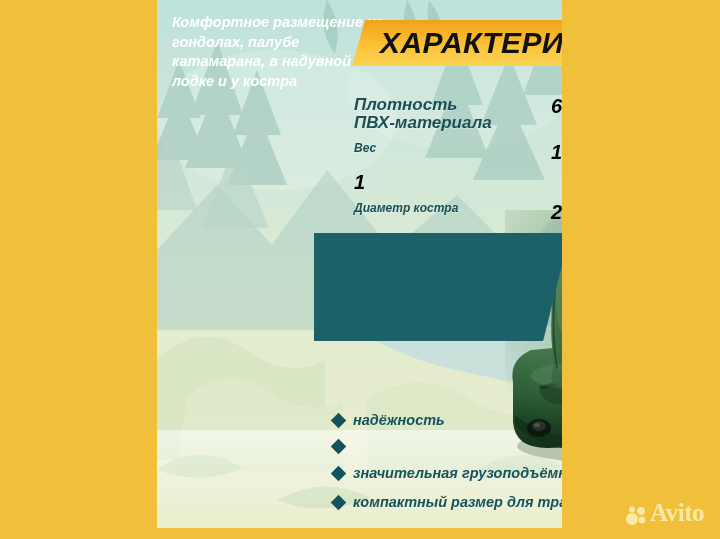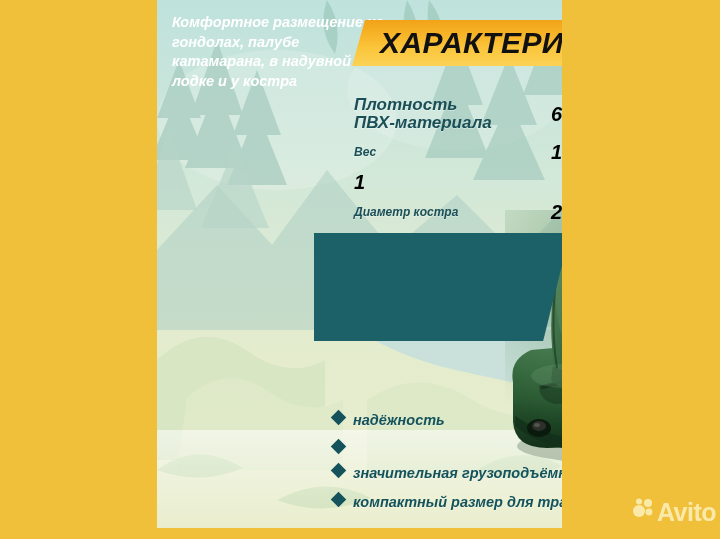--- a/index.html
+++ b/index.html
@@ -32,21 +32,21 @@
   #title-text{
     font-size:30px;font-weight:bold;font-style:italic;color:#111;
     letter-spacing:.4px;margin-left:28px;white-space:nowrap;
   }
 
   
   #specs{
     position:absolute;left:197px;top:96px;width:330px;
     z-index:5;
   }
-  .spec-row{display:flex;align-items:center;margin-bottom:9px;}
+  .spec-row{display:flex;align-items:flex-start;margin-bottom:9px;}
   .spec-label{
     width:197px;flex:0 0 197px;
     font-size:12px;font-weight:bold;font-style:italic;
     color:#1b4f57;line-height:1.08;
     text-shadow:0 1px 0 rgba(255,255,255,.35);
   }
   .spec-value{
     font-size:20px;font-weight:bold;font-style:italic;color:#000;
     line-height:1.05;white-space:nowrap;
   }
@@ -64,43 +64,43 @@
     position:absolute;left:15px;top:13px;width:212px;
     color:#fff;font-size:14.5px;font-weight:bold;font-style:italic;
     line-height:1.35;
   }
 
   
   #bullets{
     position:absolute;left:176px;top:412px;width:380px;z-index:5;
   }
   .bullet{
-    display:flex;margin-bottom:13px;
+    display:flex;align-items:center;margin-bottom:13px;
   }
   .bullet-diamond{
     width:11px;height:11px;flex:0 0 11px;
     background:#14535B;transform:rotate(45deg);
     margin-right:9px;
   }
   .bullet-label{
     font-size:14.5px;font-weight:bold;font-style:italic;
     color:#14535B;white-space:nowrap;
     text-shadow:0 1px 0 rgba(255,255,255,.3);
   }
 
   
   #product{
     position:absolute;left:338px;top:200px;width:232px;height:270px;
     z-index:4;pointer-events:none;
   }
 
   
   #avito{
-    position:absolute;right:4px;bottom:12px;
-    display:flex;align-items:flex-start;z-index:9;
+    position:absolute;right:16px;bottom:12px;
+    display:flex;align-items:flex-end;z-index:9;font-family:Liberation Serif, serif;
   }
   #avito-dots{width:21px;height:21px;position:relative;margin-right:3px;}
   #avito-text{
     font-size:25px;font-weight:bold;color:#FAE9A8;letter-spacing:-.5px;
   }
 </style>
 </head>
 <body>
 
 <div id="panel">

